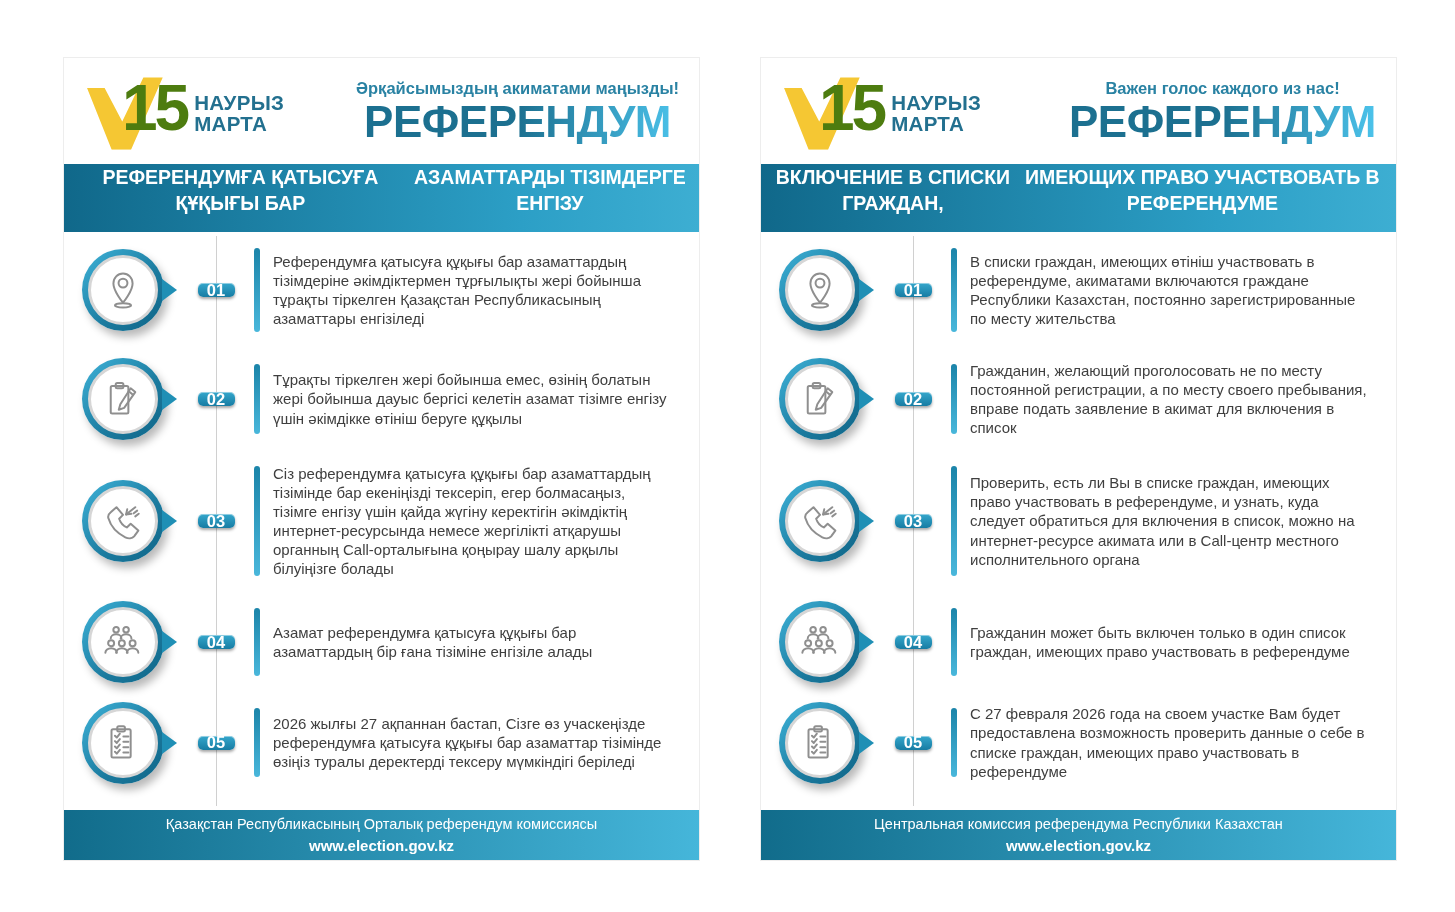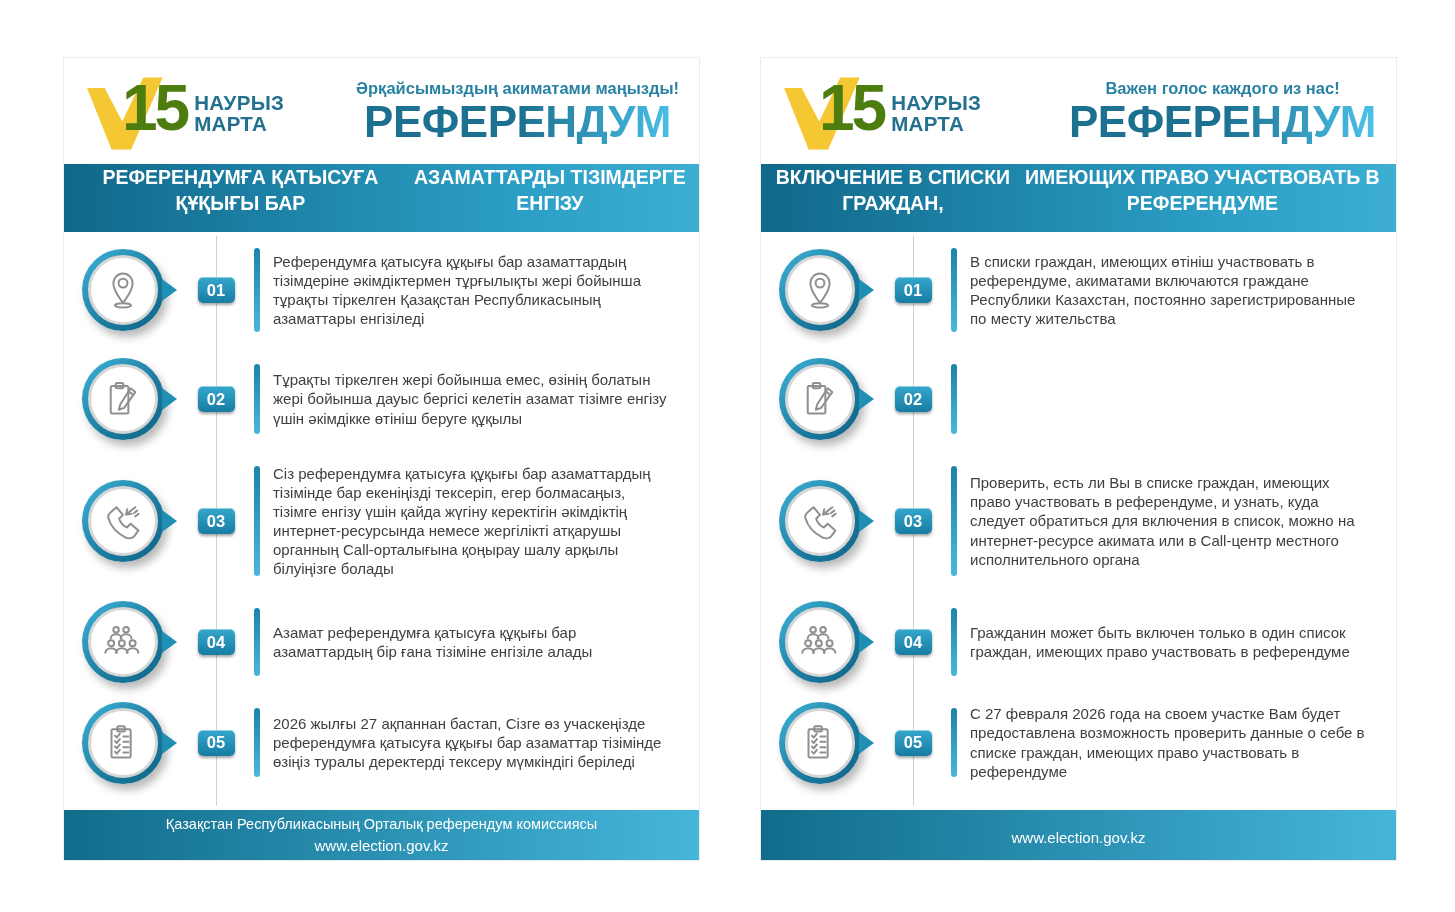--- a/index.html
+++ b/index.html
@@ -39,21 +39,21 @@
   .banner{
     height:68px;flex:none;display:flex;flex-direction:row;justify-content:center;
     text-align:center;background:linear-gradient(90deg,#10688A 0%,#2C9FC6 72%,#3DAED2 100%);
     color:#fff;font-weight:800;font-size:19.5px;line-height:1.34;padding:0 8px;
   }
   .footer{
     height:50px;flex:none;display:flex;flex-direction:column;justify-content:center;
     text-align:center;background:linear-gradient(90deg,#116C8B 0%,#45B6DA 100%);color:#fff;
   }
   .f1{font-size:14.5px;font-weight:400;}
-  .f2{font-size:15px;font-weight:400;margin-top:5px;}
+  .f2{font-size:15px;font-weight:700;margin-top:5px;}
 
   
   .items{flex:1;position:relative;display:flex;flex-direction:column;background:#fff;}
   .items::before{
     content:"";position:absolute;left:152px;top:4px;bottom:4px;width:1px;background:#d0d0d0;
   }
   .row{display:flex;align-items:center;padding-left:18px;position:relative;}
   .items .row:nth-child(1){height:116px;}
   .items .row:nth-child(2){height:102px;}
   .items .row:nth-child(3){height:142px;}
@@ -74,21 +74,21 @@
   .face{
     position:absolute;inset:6px;background:#fff;border-radius:50%;
     border:3px solid #d6d6d6;box-sizing:border-box;
     display:flex;align-items:center;justify-content:center;
   }
   .glyph{width:46px;height:46px;}
   .glyph *{fill:none;stroke:#8f8f8f;stroke-width:2.6;stroke-linecap:round;stroke-linejoin:round;}
 
   .badge-col{width:76px;flex:none;display:flex;justify-content:center;z-index:1;}
   .badge{
-    width:37px;height:26px;border-radius:5px;display:flex;align-items:center;justify-content:center;
+    width:37px;height:14px;border-radius:5px;display:flex;align-items:center;justify-content:center;
     background:linear-gradient(180deg,#35A7CC,#177CA3);color:#fff;font-weight:800;font-size:16.5px;
     box-shadow:0 2px 3px rgba(0,0,0,.35), inset 0 1px 0 rgba(255,255,255,.45);
   }
   .accent{
     flex:none;width:6px;align-self:stretch;margin:16px 0;border-radius:3px;
     background:linear-gradient(180deg,#1B84A9,#49B7DB);
   }
   .txt{
     margin-left:13px;padding-right:26px;font-size:15px;line-height:1.27;color:#3f3f3f;
   }
@@ -305,20 +305,21 @@
               <svg class="glyph">
                 <use href="#i-form"></use>
               </svg>
             </div>
           </div>
       </div>
       <div class="badge-col">
           <div class="badge">02</div>
         </div>
       <div class="accent"></div>
+      <div class="txt">Гражданин, желающий проголосовать не по месту постоянной регистрации, а по месту своего пребывания, вправе подать заявление в акимат для включения в список</div>
     </div>
     <div class="row">
       <div class="icon-wrap">
         <div class="disc">
             <div class="face">
               <svg class="glyph">
                 <use href="#i-phone"></use>
               </svg>
             </div>
           </div>
@@ -357,15 +358,16 @@
       </div>
       <div class="badge-col">
           <div class="badge">05</div>
         </div>
       <div class="accent"></div>
       <div class="txt">С 27 февраля 2026 года на своем участке Вам будет предоставлена возможность проверить данные о себе в списке граждан, имеющих право участвовать в референдуме</div>
     </div>
   </div>
 
   <div class="footer">
+    <div class="f1">Центральная комиссия референдума Республики Казахстан</div>
     <div class="f2">www.election.gov.kz</div>
   </div>
 </section>
 
 </body></html>

